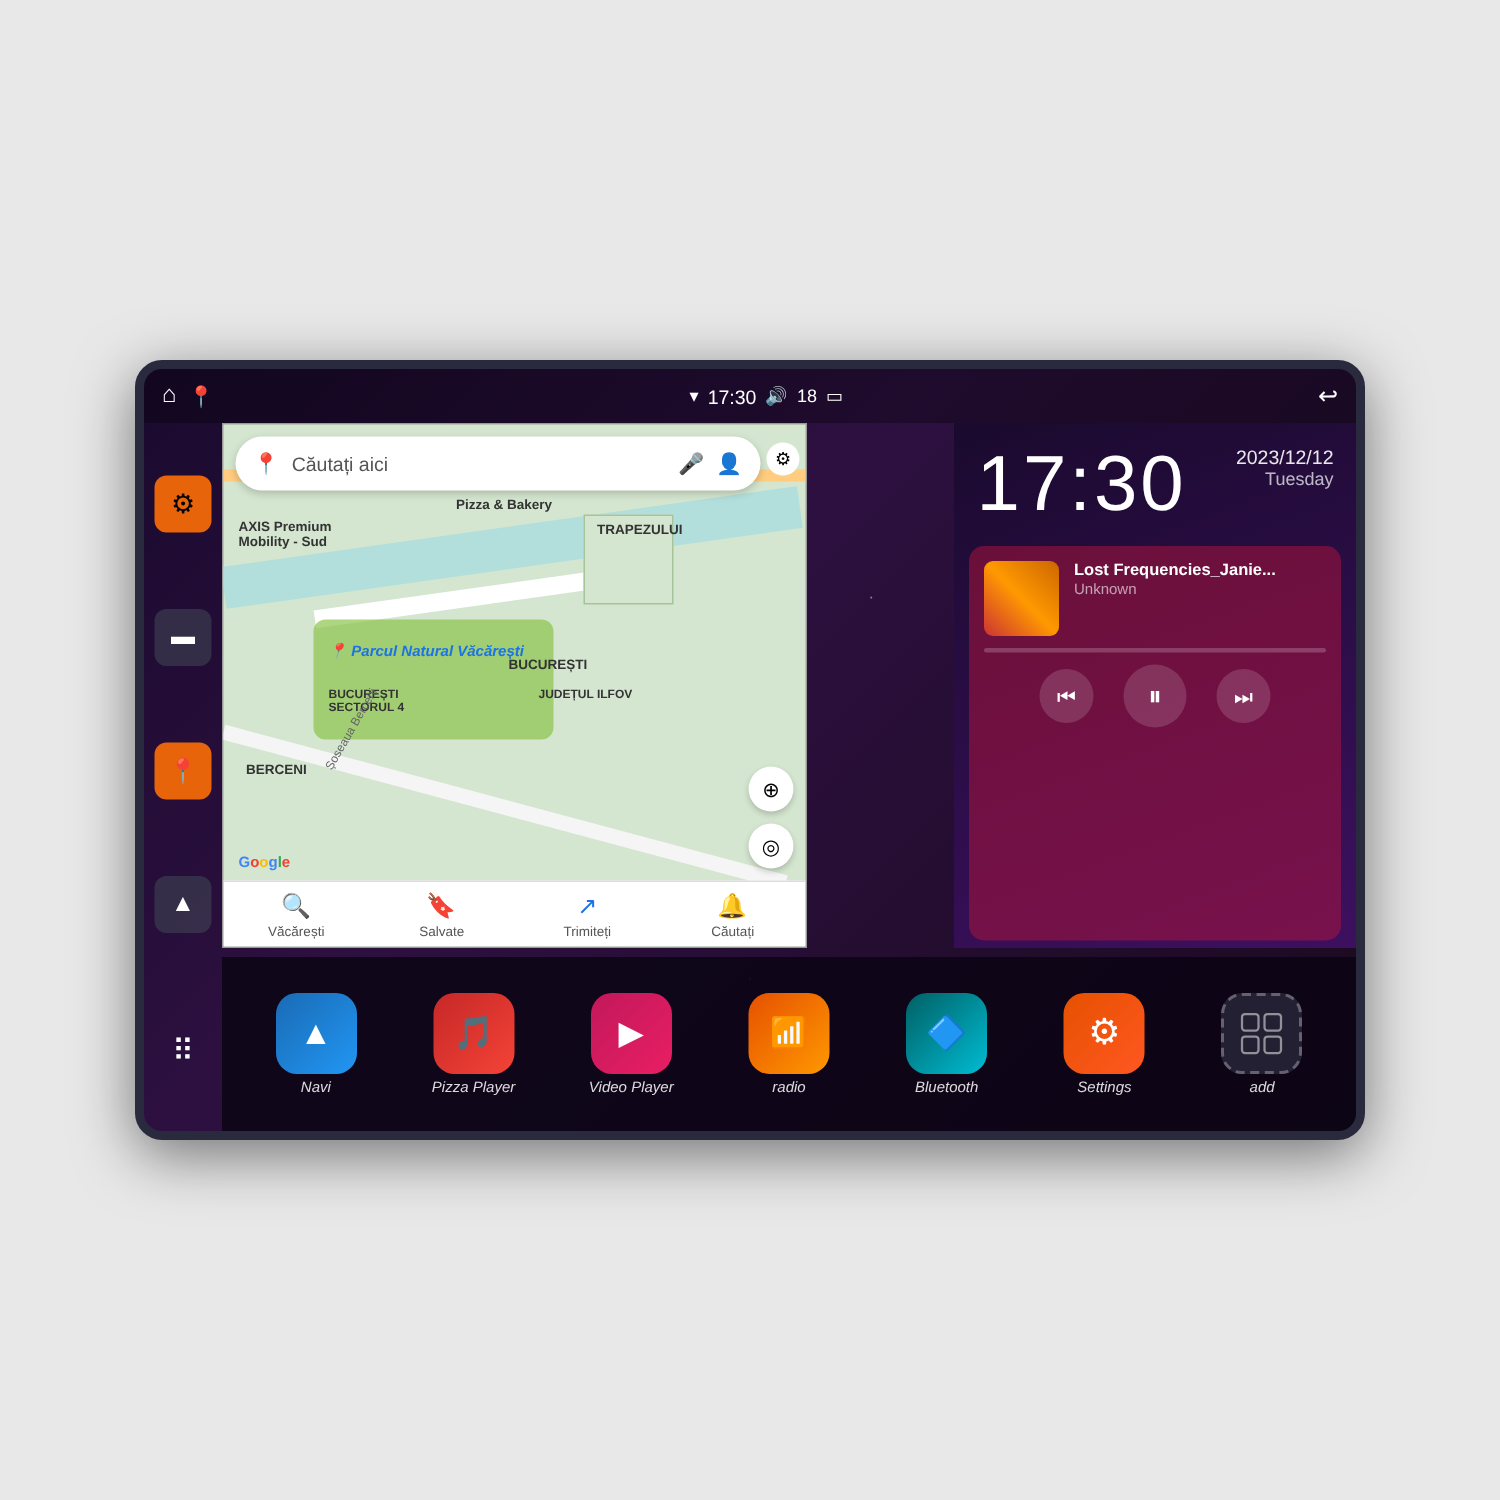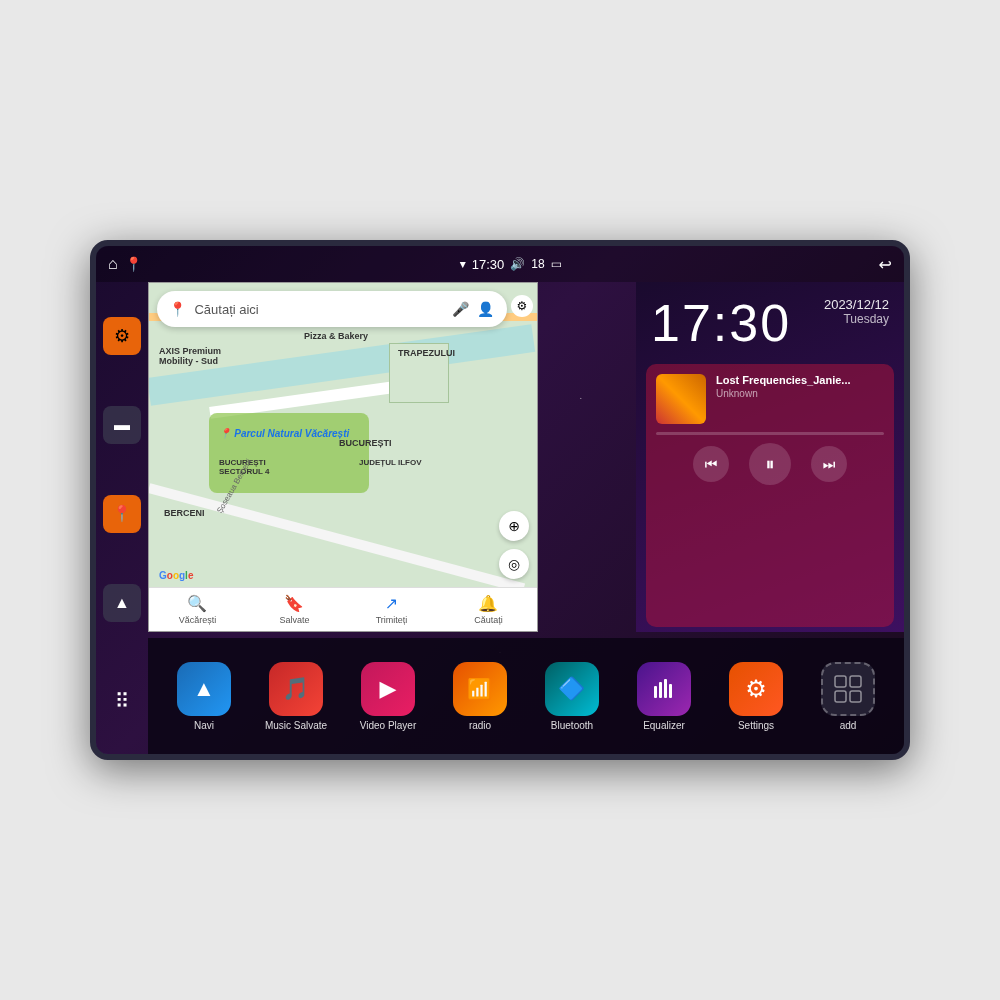--- a/index.html
+++ b/index.html
@@ -282,21 +282,21 @@
 
     .app-icon.blue-grad { background: linear-gradient(135deg, #1a6bb5, #2196F3); }
     .app-icon.red-grad { background: linear-gradient(135deg, #c62828, #f44336); }
     .app-icon.pink-grad { background: linear-gradient(135deg, #c2185b, #e91e63); }
     .app-icon.orange-grad { background: linear-gradient(135deg, #e65100, #ff9800); }
     .app-icon.teal-grad { background: linear-gradient(135deg, #006064, #00bcd4); }
     .app-icon.purple-grad { background: linear-gradient(135deg, #4a148c, #9c27b0); }
     .app-icon.orange2-grad { background: linear-gradient(135deg, #e65100, #ff5722); }
     .app-icon.gray-grad { background: rgba(60,60,80,0.5); border: 2px dashed rgba(255,255,255,0.3); }
 
-    .app-label { font-size: 10px; color: rgba(255,255,255,0.85); text-align: left; }
+    .app-label { font-size: 10px; color: rgba(255,255,255,0.85); text-align: left; font-style: italic; }
 
     
     .grid-dots {
       position: absolute;
       left: 8px; bottom: 36px;
       width: 36px; height: 36px;
       display: flex; align-items: center; justify-content: center;
       cursor: pointer;
     }
 
@@ -490,50 +490,39 @@
       <div class="app-item">
         <div class="app-icon blue-grad">
           <span style="color:white;font-size:22px;">▲</span>
         </div>
         <span class="app-label">Navi</span>
       </div>
       <div class="app-item">
         <div class="app-icon red-grad">
           <span style="color:white;font-size:22px;">🎵</span>
         </div>
-        <span class="app-label">Music Salvate</span>
+        <span class="app-label">Pizza Player</span>
       </div>
       <div class="app-item">
         <div class="app-icon pink-grad">
           <span style="color:white;font-size:22px;">▶</span>
         </div>
         <span class="app-label">Video Player</span>
       </div>
       <div class="app-item">
         <div class="app-icon orange-grad">
           <span style="color:white;font-size:20px;">📶</span>
         </div>
         <span class="app-label">radio</span>
       </div>
       <div class="app-item">
         <div class="app-icon teal-grad">
           <span style="color:white;font-size:22px;">🔷</span>
         </div>
         <span class="app-label">Bluetooth</span>
-      </div>
-      <div class="app-item">
-        <div class="app-icon purple-grad">
-          <svg width="26" height="26" viewBox="0 0 26 26">
-            <rect x="3" y="10" width="3" height="12" rx="1" fill="white"></rect>
-            <rect x="8" y="6" width="3" height="16" rx="1" fill="white"></rect>
-            <rect x="13" y="3" width="3" height="19" rx="1" fill="white"></rect>
-            <rect x="18" y="8" width="3" height="14" rx="1" fill="white"></rect>
-          </svg>
-        </div>
-        <span class="app-label">Equalizer</span>
       </div>
       <div class="app-item">
         <div class="app-icon orange2-grad">
           <span style="color:white;font-size:24px;">⚙</span>
         </div>
         <span class="app-label">Settings</span>
       </div>
       <div class="app-item">
         <div class="app-icon gray-grad">
           <svg width="30" height="30" viewBox="0 0 30 30">

